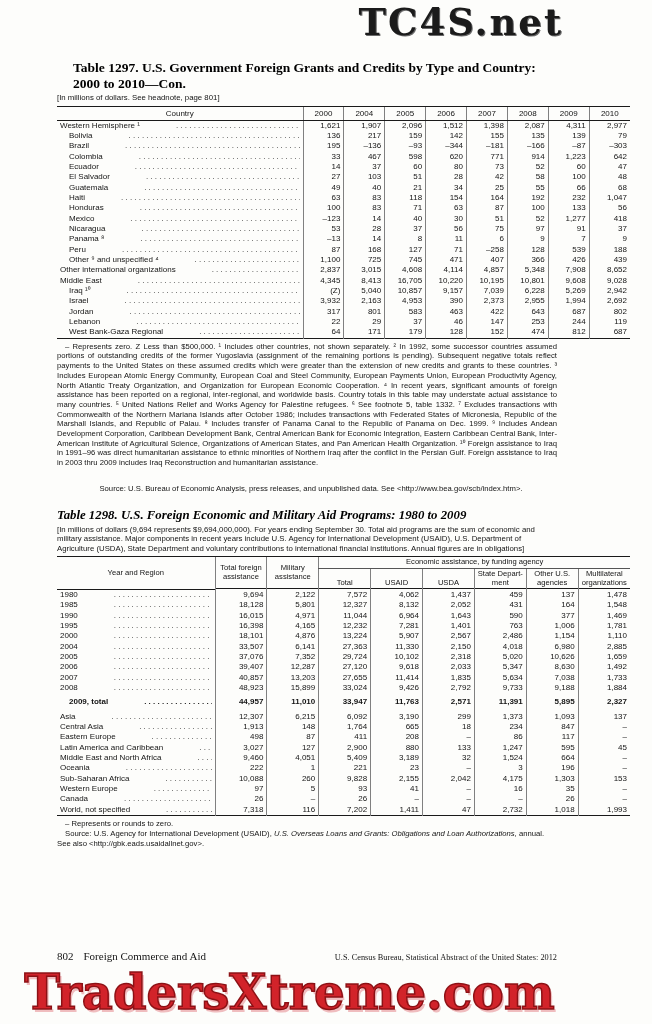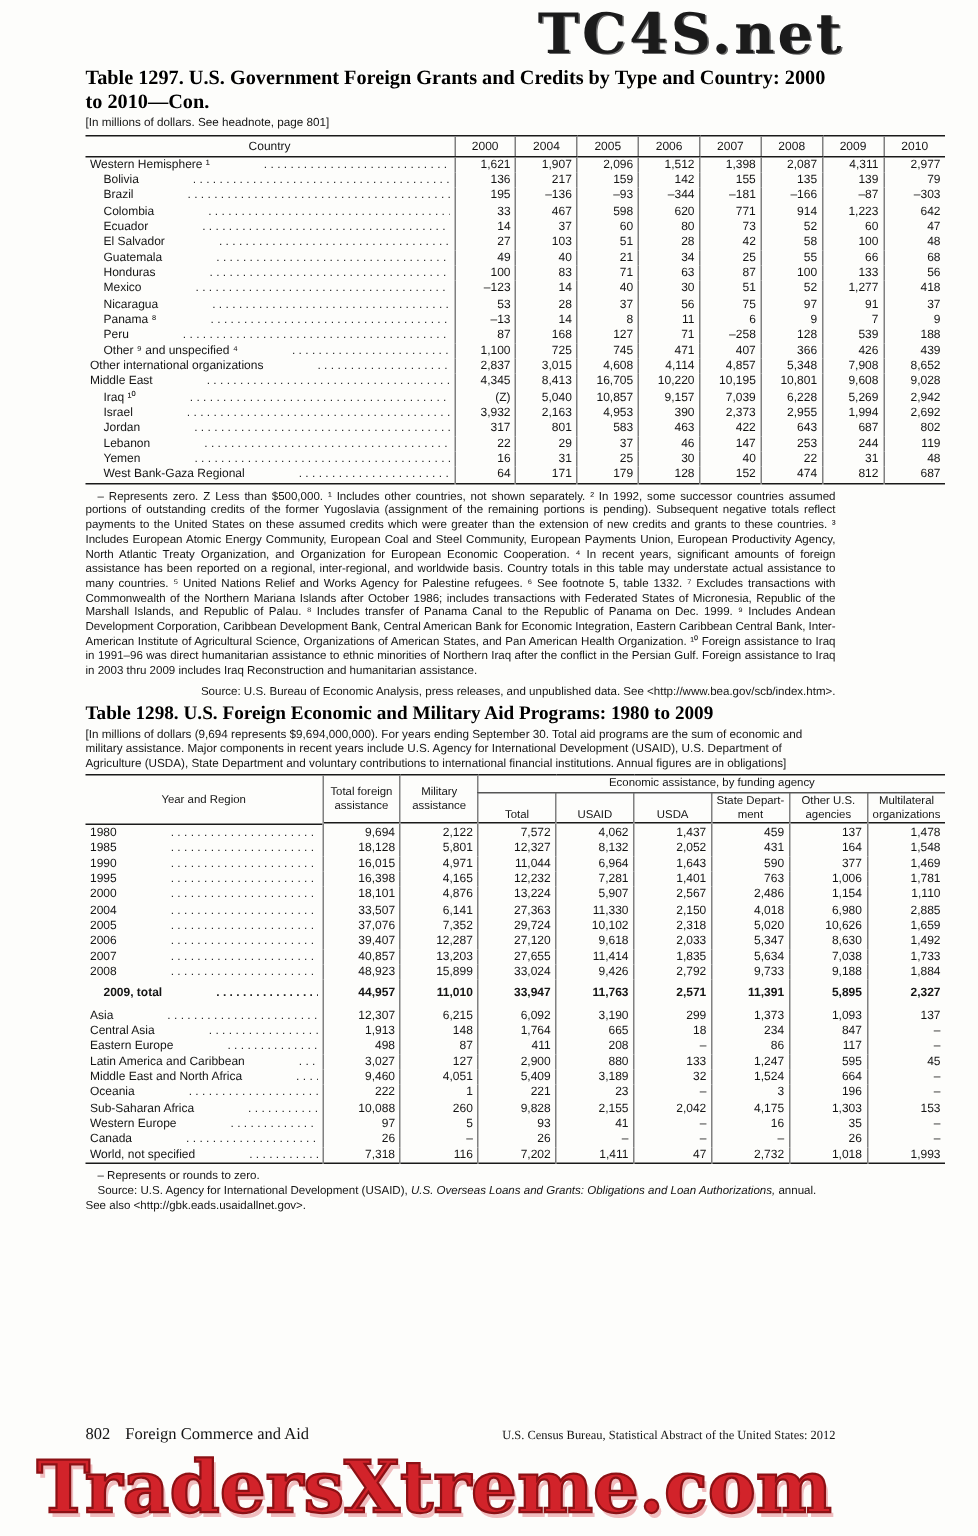--- a/index.html
+++ b/index.html
@@ -30,23 +30,23 @@
   }
   .wm-bottom {
     position: absolute; left: 0; right: 0; bottom: 4px; text-align: center;
     font-family: "DejaVu Serif", serif; font-weight: 700;
     font-size: 48px; color: #d2232a;
     -webkit-text-stroke: 1.5px #8c1115;
     text-shadow: 2px 3px 0 #f0bdbf;
   }
 
   
-  .ttl { font-family: "Liberation Serif", serif; font-weight: 700; color: #000; margin: 0; }
+  .ttl { font-family: "Liberation Serif", serif; font-weight: 700; color: #000; margin: 16px; }
   .ttl97 { font-size: 13.5px; line-height: 15.5px; margin-bottom: 2px; }
-  .ttl98 { font-size: 12.8px; line-height: 15px; margin: 2px 0 2px 0; }
+  .ttl98 { font-size: 12.8px; line-height: 15px; margin: 14px 0 2px 0; font-style: italic; }
   .headnote { font-size: 7.8px; line-height: 9.5px; margin: 0 0 3px 0; }
 
   
   .t97, .t98 {
     width: 573px; border-collapse: collapse; table-layout: fixed;
     border-bottom: 1.5px solid #1a1a1a;
   }
   .t97 thead th {
     border-top: 1.5px solid #1a1a1a; border-bottom: 1px solid #1a1a1a;
     font-weight: 400; font-size: 8px; padding: 2px; text-align: center;
@@ -72,21 +72,21 @@
   .t98 .lab { width: 158px; vertical-align: middle; }
   .t98 .hcol { border-left: 1px solid #808080; vertical-align: middle; }
   .t98 .span6 { border-left: 1px solid #808080; border-bottom: 1px solid #555; padding-bottom: 1px; }
   .t98 .sub { border-left: 1px solid #808080; }
   .t98 tbody tr:first-child td { border-top: 1px solid #1a1a1a; }
   .boldrow td { font-weight: 700; }
   .spacer td { padding-top: 4px; }
 
   
   .fnotes { font-size: 7.7px; line-height: 9.7px; margin: 3px 0 0 0; text-align: justify; text-indent: 8px; }
-  .src { margin-top: 4px; text-align: right; }
+  .src { margin-top: 16px; text-align: center; }
   .f98 { text-align: left; }
   .src98 { margin-top: 0; text-align: left; }
 
   
   .footer {
     position: absolute; left: 57px; right: 22px; bottom: 60px;
     display: flex; justify-content: space-between; align-items: baseline;
     font-family: "Liberation Serif", serif;
     gap: 28px;
   }
@@ -212,20 +212,34 @@
           <td class="num">40</td>
           <td class="num">21</td>
           <td class="num">34</td>
           <td class="num">25</td>
           <td class="num">55</td>
           <td class="num">66</td>
           <td class="num">68</td>
         </tr>
         <tr>
           <td class="label-cell ind1">
+            <span class="nm">Haiti</span>
+            <span class="dots"></span>
+          </td>
+          <td class="num">63</td>
+          <td class="num">83</td>
+          <td class="num">118</td>
+          <td class="num">154</td>
+          <td class="num">164</td>
+          <td class="num">192</td>
+          <td class="num">232</td>
+          <td class="num">1,047</td>
+        </tr>
+        <tr>
+          <td class="label-cell ind1">
             <span class="nm">Honduras</span>
             <span class="dots"></span>
           </td>
           <td class="num">100</td>
           <td class="num">83</td>
           <td class="num">71</td>
           <td class="num">63</td>
           <td class="num">87</td>
           <td class="num">100</td>
           <td class="num">133</td>
@@ -377,34 +391,20 @@
             <span class="dots"></span>
           </td>
           <td class="num">22</td>
           <td class="num">29</td>
           <td class="num">37</td>
           <td class="num">46</td>
           <td class="num">147</td>
           <td class="num">253</td>
           <td class="num">244</td>
           <td class="num">119</td>
-        </tr>
-        <tr>
-          <td class="label-cell ind1">
-            <span class="nm">Yemen</span>
-            <span class="dots"></span>
-          </td>
-          <td class="num">16</td>
-          <td class="num">31</td>
-          <td class="num">25</td>
-          <td class="num">30</td>
-          <td class="num">40</td>
-          <td class="num">22</td>
-          <td class="num">31</td>
-          <td class="num">48</td>
         </tr>
         <tr>
           <td class="label-cell ind1">
             <span class="nm">West Bank-Gaza Regional</span>
             <span class="dots"></span>
           </td>
           <td class="num">64</td>
           <td class="num">171</td>
           <td class="num">179</td>
           <td class="num">128</td>

